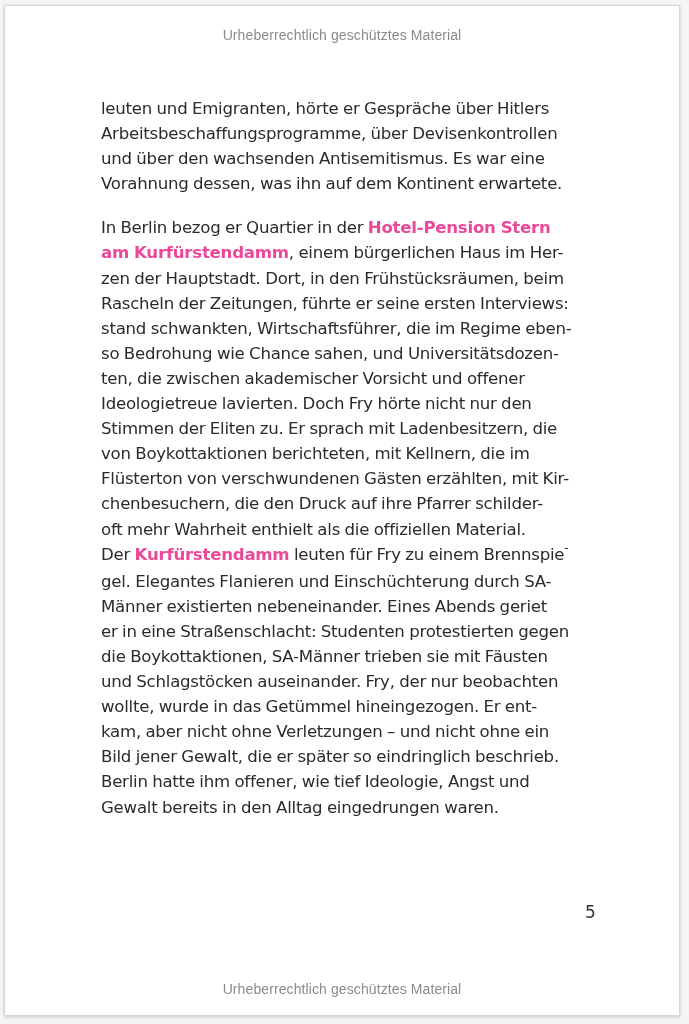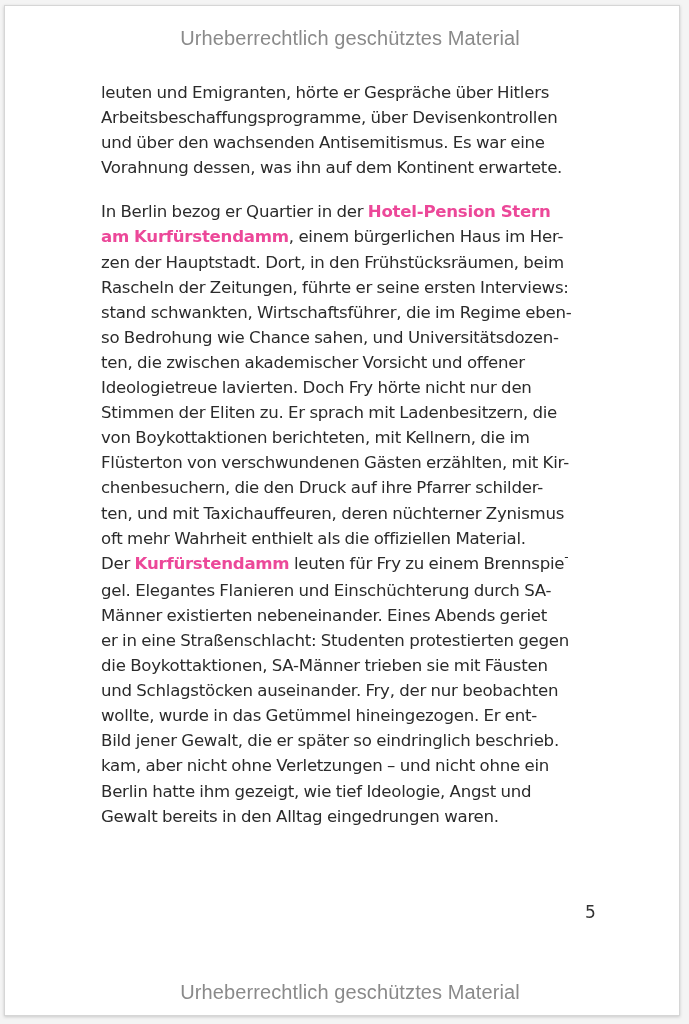--- a/index.html
+++ b/index.html
@@ -20,34 +20,34 @@
       top: 5px;
       width: 676px;
       height: 1011px;
       background: #ffffff;
       border: 1px solid #d6d6d6;
       box-shadow: 0 1px 3px rgba(0,0,0,0.18);
       box-sizing: border-box;
     }
     .watermark {
       position: absolute;
-      left: 8px;
+      left: 0;
       width: 100%;
       text-align: center;
       font-family: "Liberation Sans", sans-serif;
-      font-size: 20px;
+      font-size: 14px;
       color: #8a8a8a;
       letter-spacing: 0.1px;
     }
     .watermark.top { top: 21px; }
     .watermark.bottom { top: 975px; }
     .body-text {
       position: absolute;
       left: 96px;
-      top: 74px;
+      top: 90px;
       width: 500px;
       font-family: "DejaVu Sans", sans-serif;
       font-size: 16.6px;
       line-height: 25.1px;
       color: #2b2b2b;
       letter-spacing: -0.25px;
       word-spacing: -0.5px;
     }
     .body-text .line {
       display: block;
@@ -96,32 +96,31 @@
     <span class="line">zen der Hauptstadt. Dort, in den Frühstücksräumen, beim</span>
     <span class="line">Rascheln der Zeitungen, führte er seine ersten Interviews:</span>
     <span class="line">stand schwankten, Wirtschaftsführer, die im Regime eben-</span>
     <span class="line">so Bedrohung wie Chance sahen, und Universitätsdozen-</span>
     <span class="line">ten, die zwischen akademischer Vorsicht und offener</span>
     <span class="line">Ideologietreue lavierten. Doch Fry hörte nicht nur den</span>
     <span class="line">Stimmen der Eliten zu. Er sprach mit Ladenbesitzern, die</span>
     <span class="line">von Boykottaktionen berichteten, mit Kellnern, die im</span>
     <span class="line">Flüsterton von verschwundenen Gästen erzählten, mit Kir-</span>
     <span class="line">chenbesuchern, die den Druck auf ihre Pfarrer schilder-</span>
-    <span class="line">ten, und mit Taxichauffeuren, deren nüchterner Zynismus</span>
     <span class="line">oft mehr Wahrheit enthielt als die offiziellen Material.</span>
     <span class="line"><span>Der </span><b>Kurfürstendamm</b><span> leuten für Fry zu einem Brennspie</span><span class="hyphen-mark">-</span></span>
     <span class="line">gel. Elegantes Flanieren und Einschüchterung durch SA-</span>
     <span class="line">Männer existierten nebeneinander. Eines Abends geriet</span>
     <span class="line">er in eine Straßenschlacht: Studenten protestierten gegen</span>
     <span class="line">die Boykottaktionen, SA-Männer trieben sie mit Fäusten</span>
     <span class="line">und Schlagstöcken auseinander. Fry, der nur beobachten</span>
     <span class="line">wollte, wurde in das Getümmel hineingezogen. Er ent-</span>
+    <span class="line">kam, aber nicht ohne Verletzungen – und nicht ohne ein</span>
     <span class="line">Bild jener Gewalt, die er später so eindringlich beschrieb.</span>
-    <span class="line">kam, aber nicht ohne Verletzungen – und nicht ohne ein</span>
-    <span class="line">Berlin hatte ihm gezeigt, wie tief Ideologie, Angst und</span>
+    <span class="line">Berlin hatte ihm offener, wie tief Ideologie, Angst und</span>
     <span class="line">Gewalt bereits in den Alltag eingedrungen waren.</span>
   </div>
 
   <div class="page-number">5</div>
 
   <div class="watermark bottom">Urheberrechtlich geschütztes Material</div>
 
 </div>
 
 </body></html>

